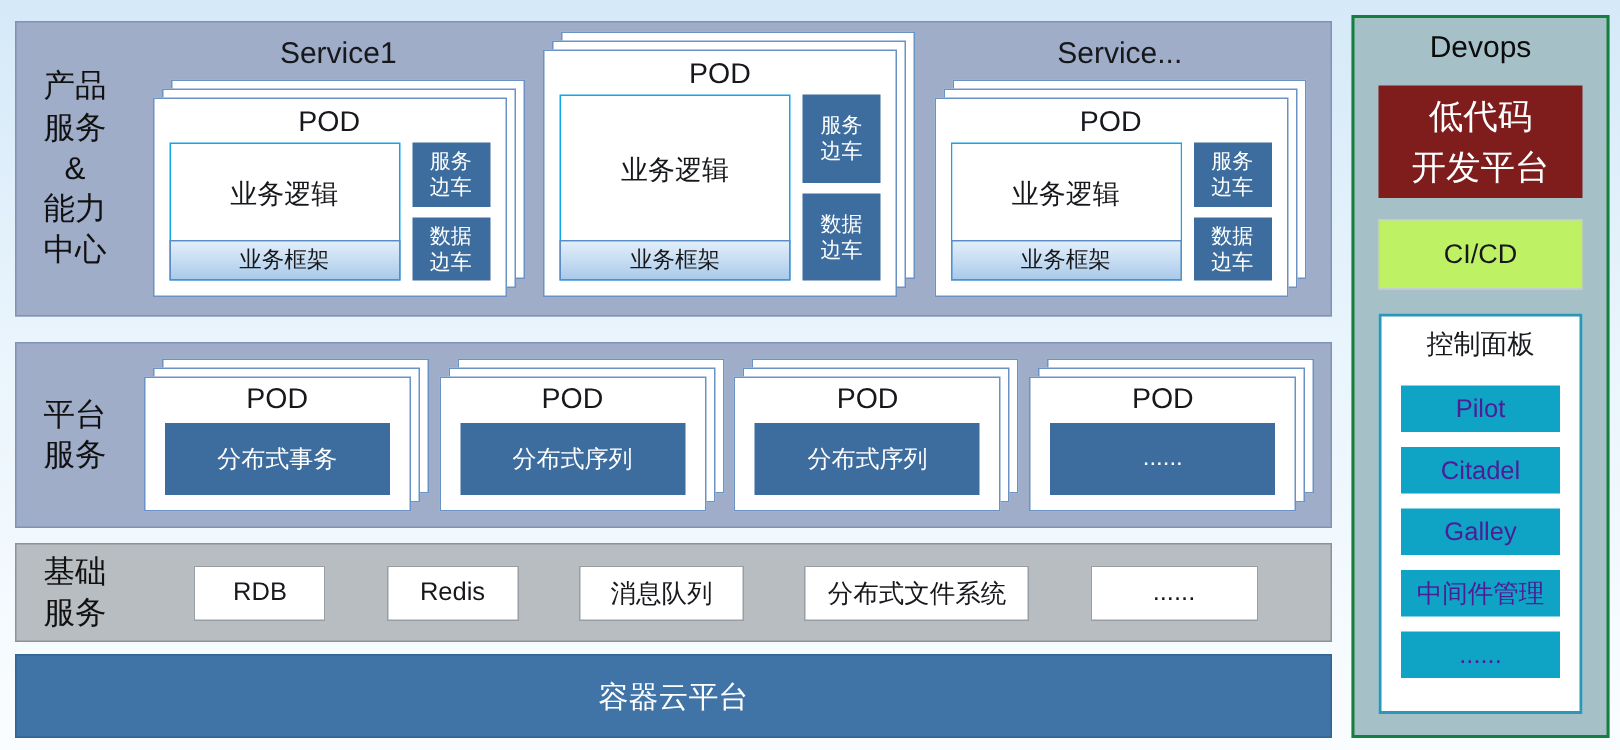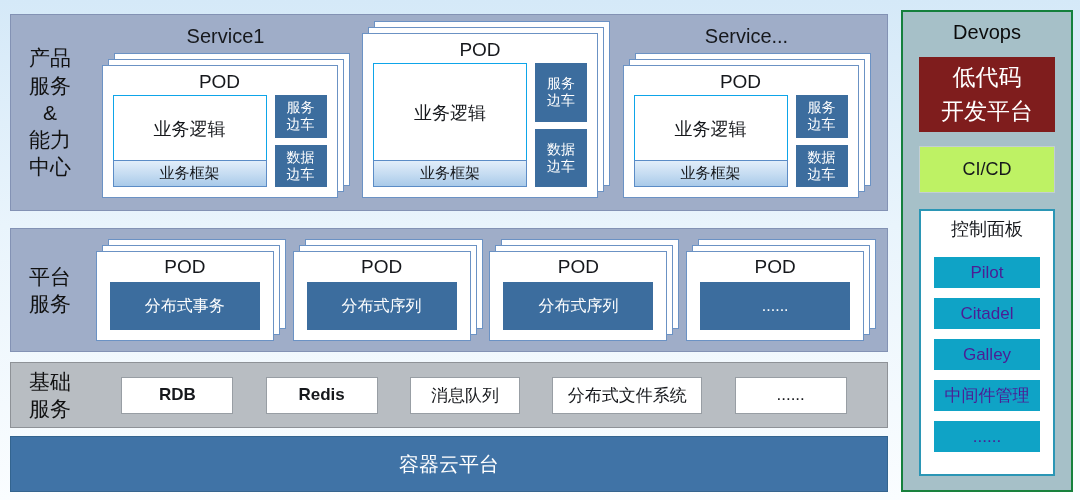--- a/index.html
+++ b/index.html
@@ -54,21 +54,21 @@
   .pcard { position:absolute; left:0; top:12px; right:12px; bottom:0; z-index:3;
            background:#fff; border:1.5px solid #6b92c4;
            display:flex; flex-direction:column; padding:2px 13px 10px; }
   .pvalue { flex:1; margin-top:2px; background:#3c6d9e; color:#fff; font-size:16px;
             display:flex; align-items:center; justify-content:center; }
 
   
   .base-items { flex:1; display:flex; align-items:center; justify-content:space-evenly; padding-right:8px; }
   .base-box { height:37px; background:#fff; border:1.5px solid #989ea4;
               display:flex; align-items:center; justify-content:center; font-size:17px; }
-  .base-box:nth-child(1),.base-box:nth-child(2) { width:112px;font-weight:bold; }
+  .base-box:nth-child(1),.base-box:nth-child(2) { width:88px; }
   .base-box:nth-child(3) { width:110px; }
   .base-box:nth-child(4) { width:150px; }
   .base-box:nth-child(5) { width:112px; }
 
   
   .devops { position:absolute; left:901px; top:10px; width:172px; height:482px;
             background:#a6c0c8; border:2px solid #15803d;
             display:flex; flex-direction:column; padding:0 16px 14px; }
   .devops-title { text-align:center; font-size:20px; padding:9px 0 13px; color:#0b0b0b; }
   .lowcode { height:75px; background:#7f1d1d; color:#fff; font-size:23px; line-height:1.45;

